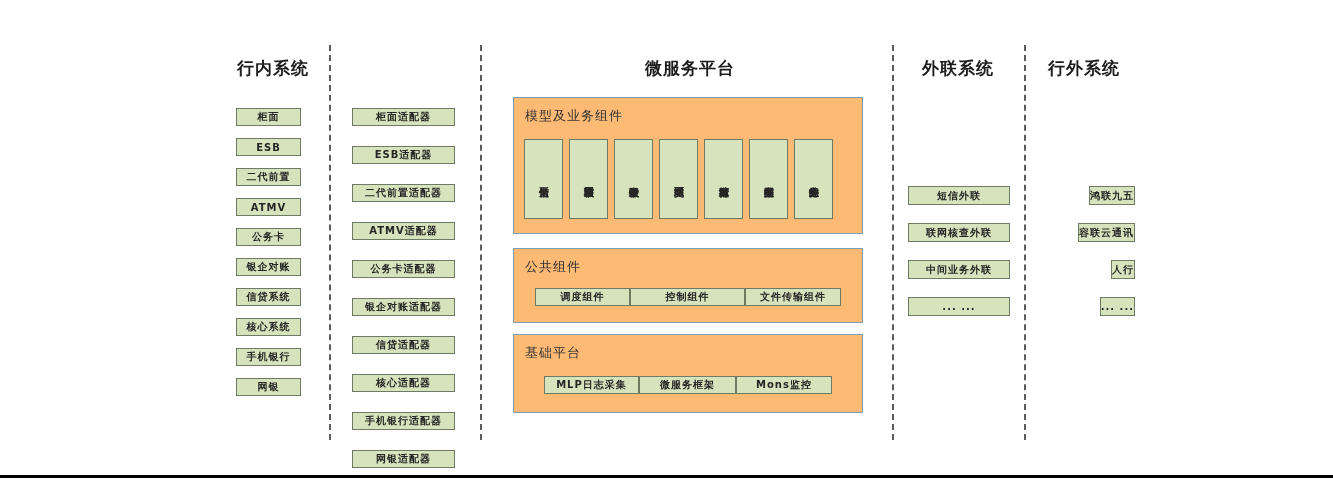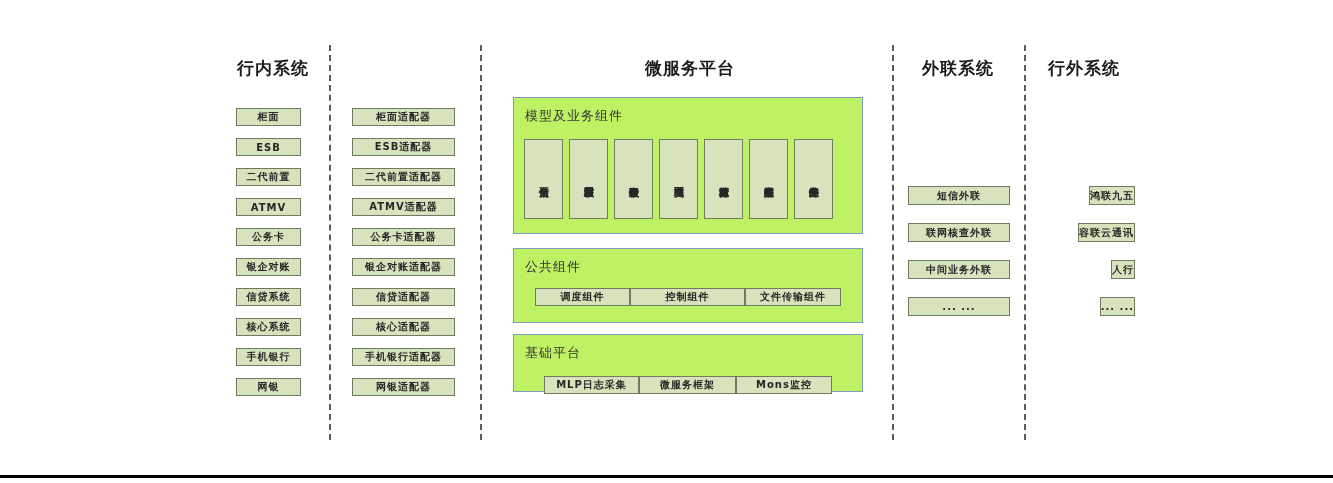--- a/index.html
+++ b/index.html
@@ -20,34 +20,34 @@
   .stack { position:absolute; display:flex; flex-direction:column; }
 
   .item {
     box-sizing:border-box; background:#d6e3bc; border:1px solid #6e7a62;
     color:#262626; font-size:10px; font-weight:bold; letter-spacing:1px;
     display:flex; align-items:center; justify-content:center;
     white-space:nowrap;
   }
   .stack-c1 { left:236px; top:108px; width:65px;  gap:12px; }
   .stack-c1 .item { height:18px; }
-  .stack-c2 { left:352px; top:108px; width:103px; gap:12px; }
+  .stack-c2 { left:352px; top:108px; width:103px; gap:20px; }
   .stack-c2 .item { height:18px; }
   .stack-c4 { left:908px; top:186px; width:102px; gap:18px; }
   .stack-c4 .item { height:19px; }
   .stack-c5 { left:1034px; top:186px; width:101px; gap:18px;align-items:flex-end; }
   .stack-c5 .item { height:19px; }
 
   .panel {
     position:absolute; left:513px; width:350px; box-sizing:border-box;
-    background:#bef264; border:1px solid #7f9db9;text-decoration:underline;
+    background:#fdba74; border:1px solid #7f9db9;text-decoration:underline;
   }
   .panel-1 { top:97px;  height:137px; }
   .panel-2 { top:248px; height:75px; }
-  .panel-3 { top:334px; height:58px; }
+  .panel-3 { top:334px; height:79px; }
 
   .panel-label {
     position:absolute; left:11px; top:9px;
     font-size:13px; color:#333333; letter-spacing:1px;
   }
 
   .vrow { position:absolute; left:10px; top:41px; display:flex; gap:6px; }
   .vitem {
     width:39px; height:80px;
     writing-mode:vertical-rl; text-orientation:upright; letter-spacing:0;

